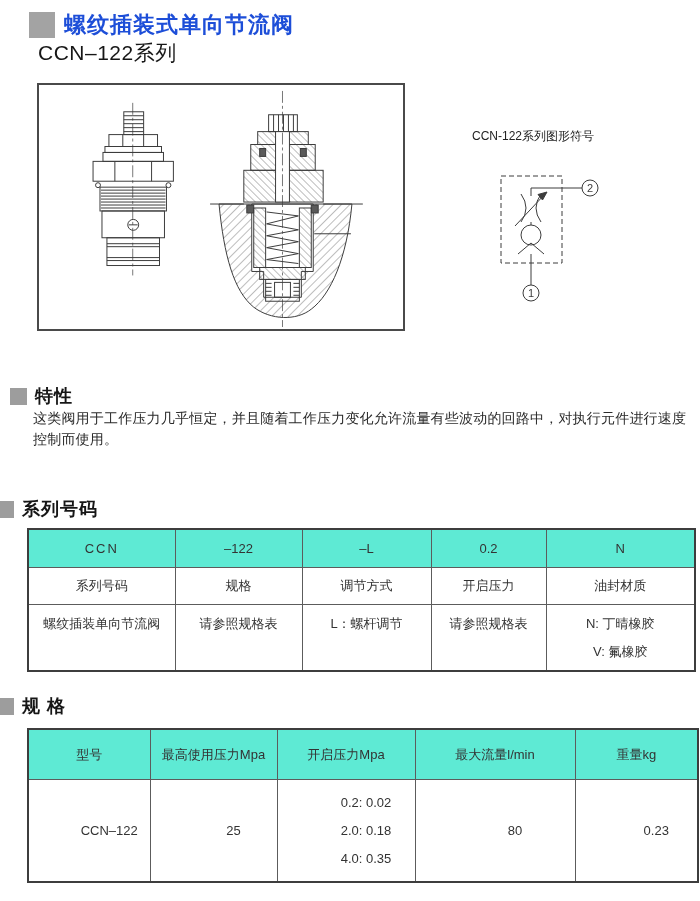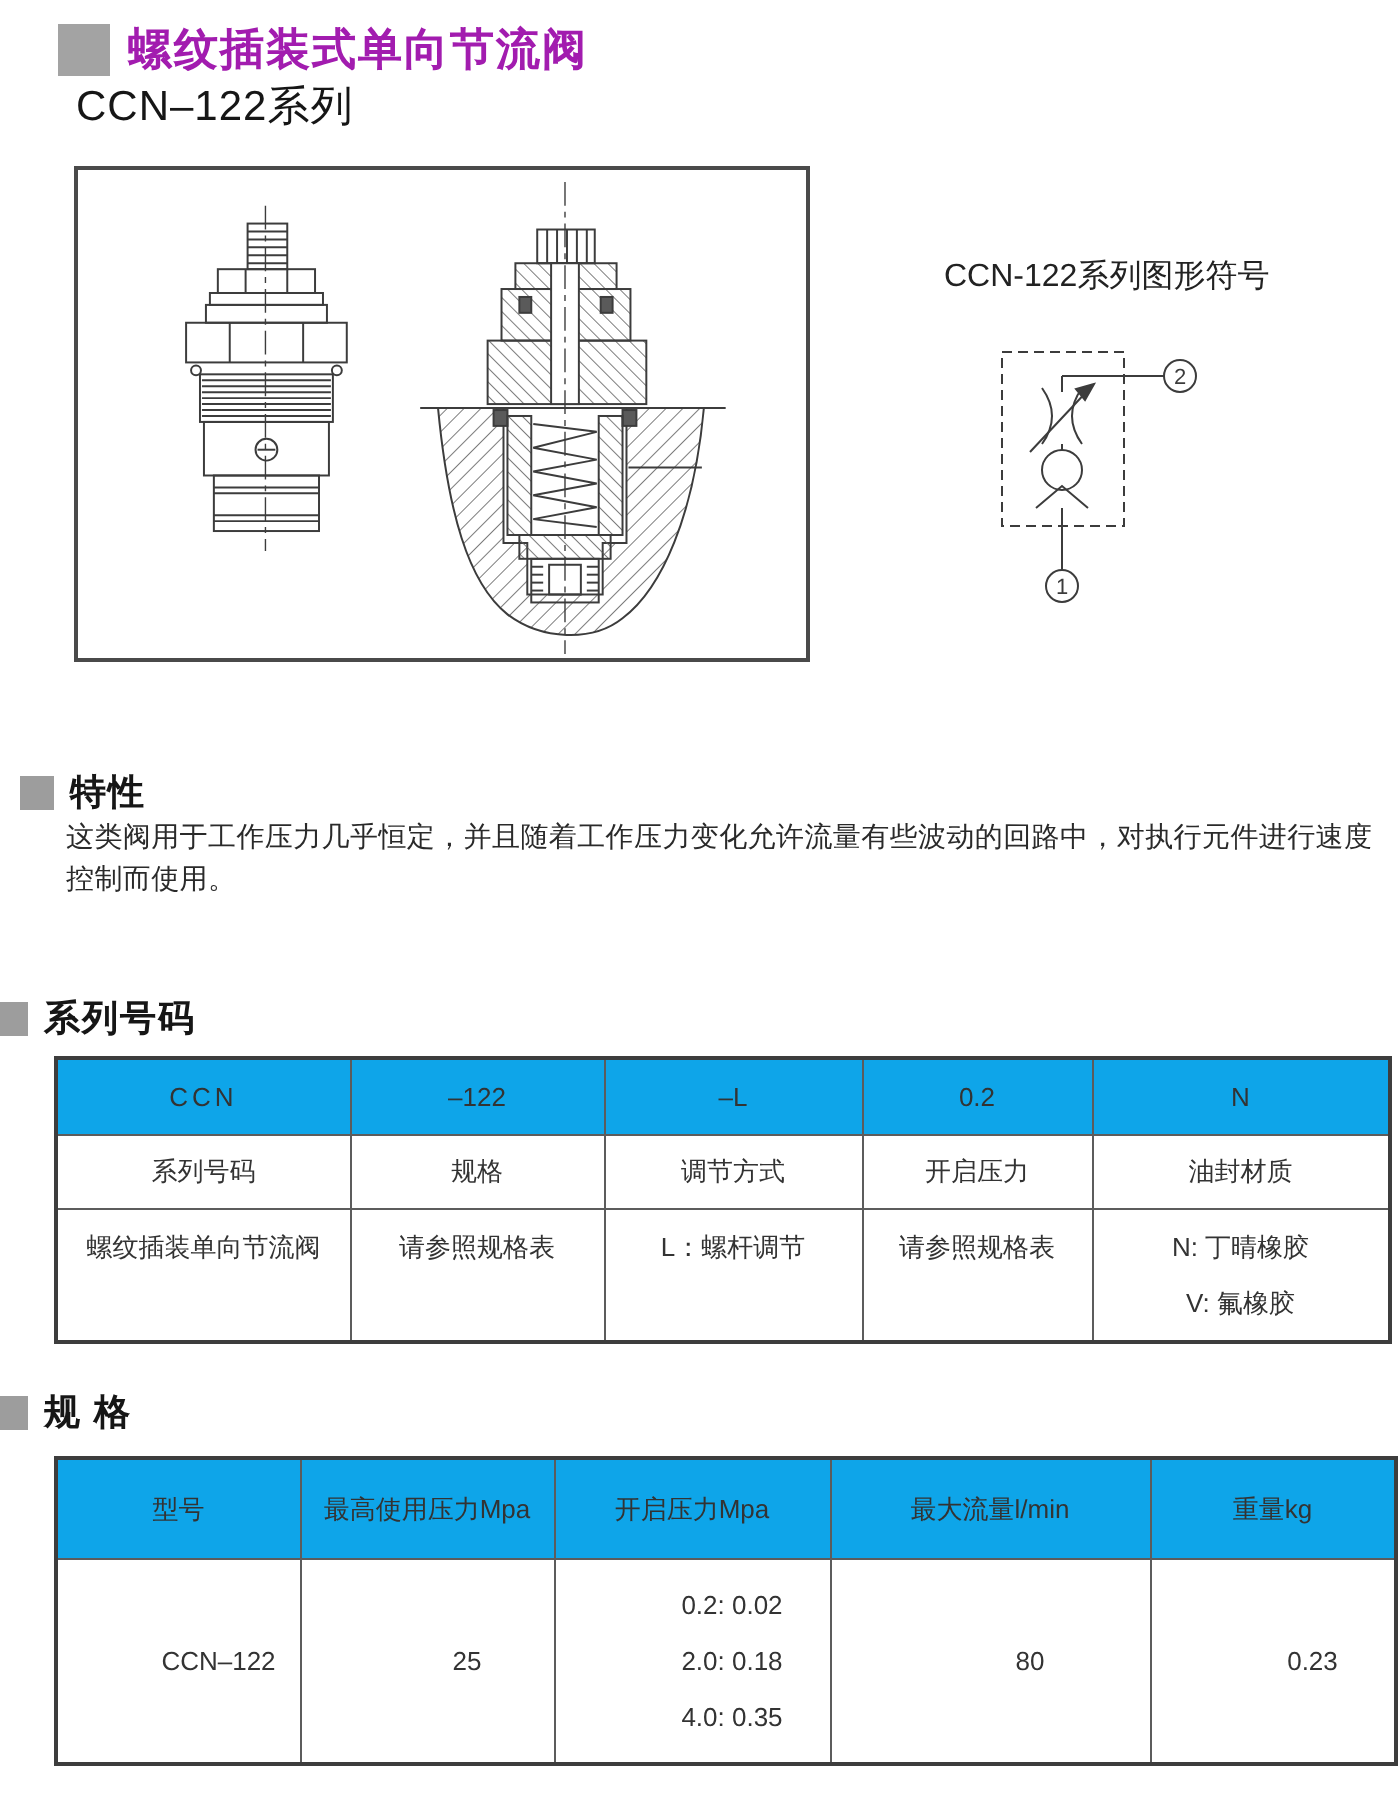--- a/index.html
+++ b/index.html
@@ -3,42 +3,42 @@
 <meta charset="utf-8">
 <style>
   html,body{margin:0;padding:0;background:#fff;}
   .page{
     position:relative;width:700px;height:901px;background:#fff;overflow:hidden;
     font-family:"Liberation Sans","DejaVu Sans",sans-serif;color:#1e1e1e;
   }
   
   .main-title-row{position:absolute;left:29px;top:10px;display:flex;gap:9px;align-items:flex-start;}
   .title-sq-lg{width:26px;height:26px;background:#a3a3a3;margin-top:2px;flex:0 0 auto;}
-  .main-title{font-size:22px;font-weight:bold;letter-spacing:1px;margin:0;color:#a21caf;}
+  .main-title{font-size:22px;font-weight:bold;letter-spacing:1px;margin:0;color:#1d4ed8;}
   .sub-title{position:absolute;left:38px;top:39px;font-size:21px;font-weight:normal;letter-spacing:0.5px;color:#161616;}
   
   .fig-box{position:absolute;left:37px;top:83px;width:368px;height:248px;border:2px solid #4a4a4a;box-sizing:border-box;}
   .fig-box svg{display:block;width:100%;height:100%;}
-  .symbol-caption{position:absolute;left:472px;top:128px;font-size:16px;color:#222;white-space:nowrap;}
+  .symbol-caption{position:absolute;left:472px;top:128px;font-size:12px;color:#222;white-space:nowrap;}
   .symbol-svg{position:absolute;left:455px;top:166px;width:170px;height:150px;}
   
   .sec-head{position:absolute;display:flex;gap:8px;align-items:center;text-align:right;}
   .sec-sq{width:17px;height:17px;background:#9d9d9d;flex:0 0 auto;}
   .sec-head h2{margin:0;font-size:18px;font-weight:bold;letter-spacing:1px;color:#161616;}
   #feat-head{left:10px;top:384px;}
   #model-head{left:-3px;top:497px;}
   #spec-head{left:-3px;top:694px;}
   .feat-body{position:absolute;left:33px;top:408px;width:660px;font-size:14px;line-height:21px;color:#2a2a2a;letter-spacing:0.2px;}
   
   table{position:absolute;border-collapse:collapse;table-layout:fixed;background:#fff;
         font-size:13px;color:#333;text-align:center;}
   td{border:1px solid #5c5c5c;padding:2px 4px;vertical-align:middle;}
   .t1{left:27px;top:528px;width:667px;border:2px solid #3d3d3d;}
   .t2{left:27px;top:728px;width:670px;border:2px solid #3d3d3d;}
-  .hdr td{background:#0ea5e9;}
+  .hdr td{background:#5eead4;}
   .t1 .r-code td{height:33px;}
   .t1 .r-label td{height:32px;}
   .t1 .r-desc td{height:53px;vertical-align:top;padding-top:10px;}
   .t2 .hdr td{height:45px;}
   .t2 .r-data td{height:97px;padding-left:44px;}
   .sp{letter-spacing:2px;}
   .seal-line + .seal-line{margin-top:10px;}
   .op-line + .op-line{margin-top:13px;}
 </style>
 </head>

